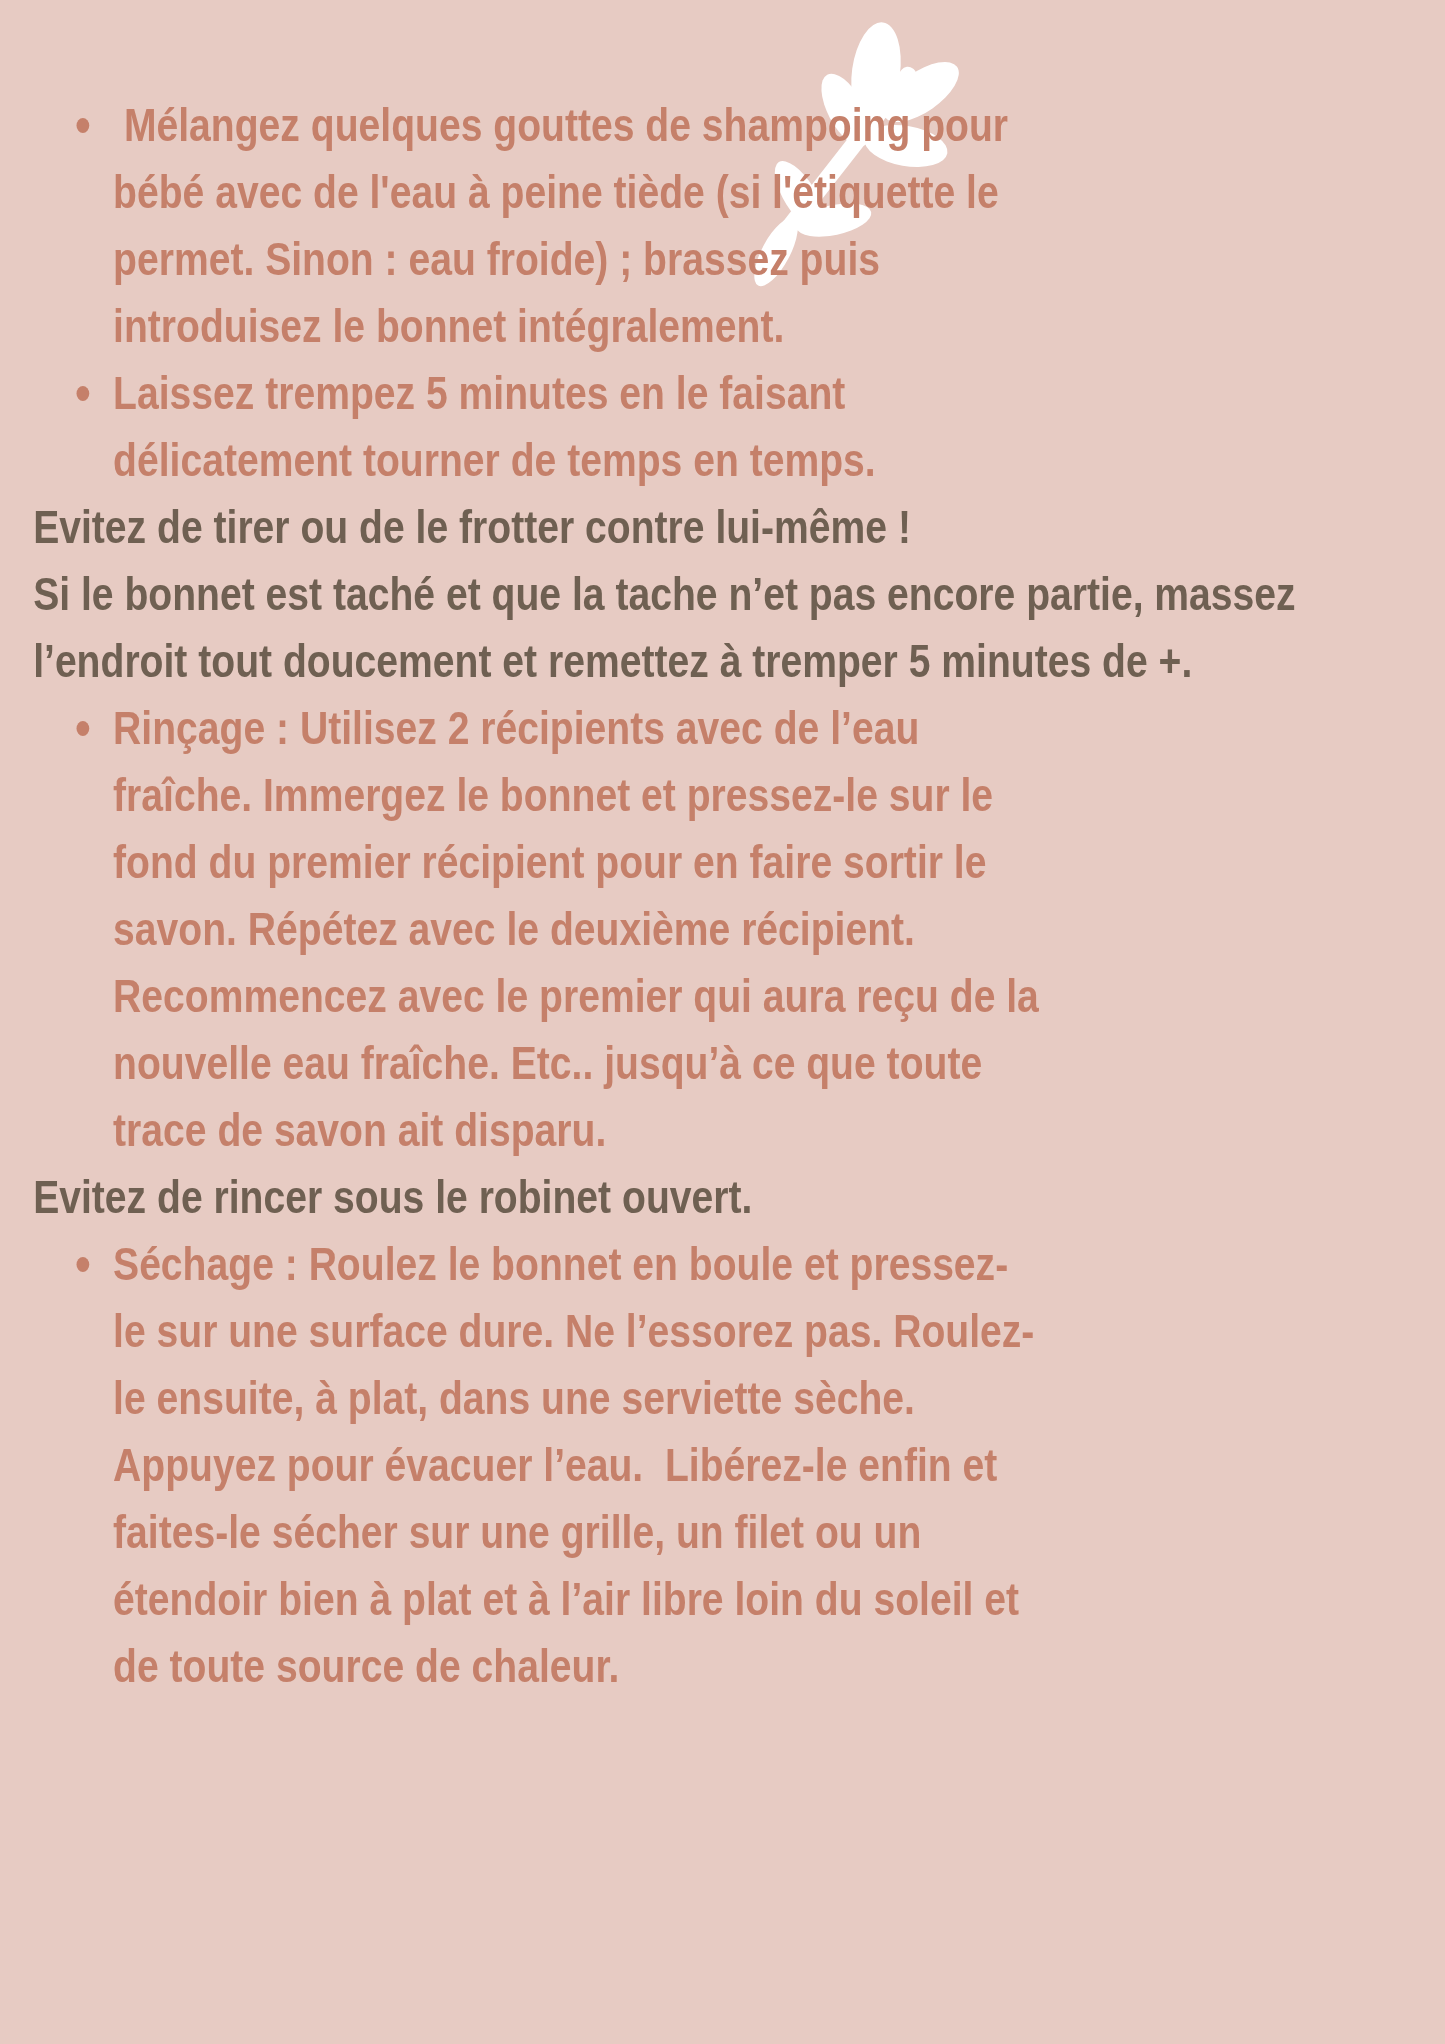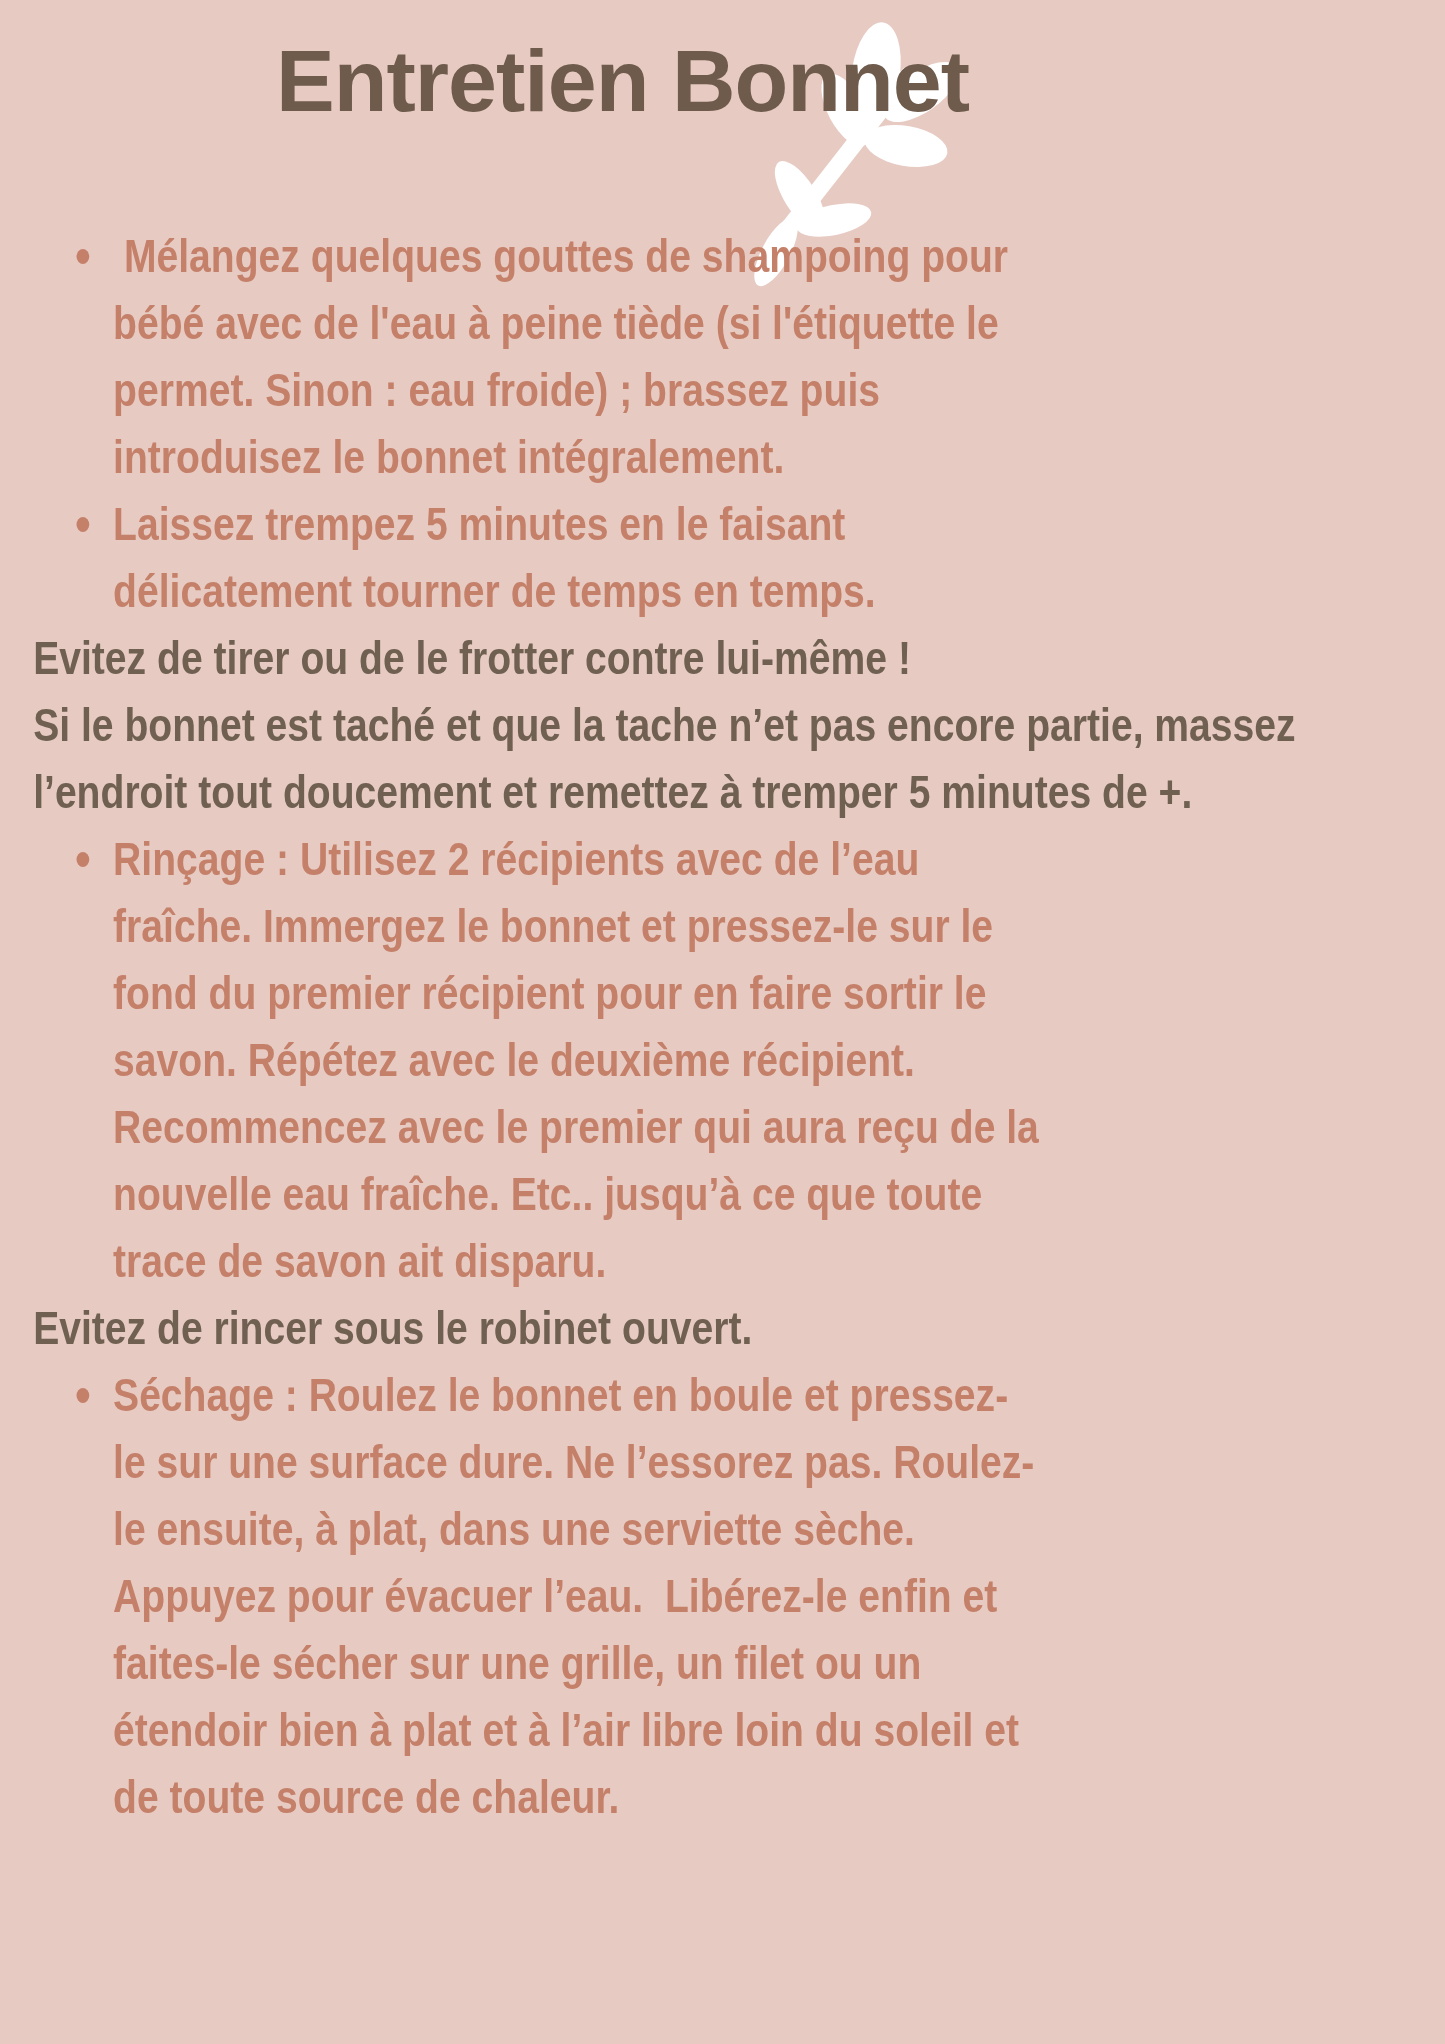--- a/index.html
+++ b/index.html
@@ -92,21 +92,20 @@
         <ellipse cx="203" cy="78" rx="20" ry="44" transform="rotate(55 203 78)"></ellipse>
         <ellipse cx="188" cy="132" rx="20" ry="42" transform="rotate(100 188 132)"></ellipse>
         <ellipse cx="128" cy="96" rx="18" ry="40" transform="rotate(-28 128 96)"></ellipse>
         <ellipse cx="82" cy="182" rx="16" ry="40" transform="rotate(-32 82 182)"></ellipse>
         <ellipse cx="116" cy="206" rx="15" ry="38" transform="rotate(78 116 206)"></ellipse>
         <ellipse cx="58" cy="238" rx="14" ry="38" transform="rotate(28 58 238)"></ellipse>
       </g>
     </svg>
   </div>
 
-  <h1 class="page-title">Entretien Bonnet</h1>
 
   <div class="page-body">
 
     <div class="bullet-list">
       <div class="bullet-item"> Mélangez quelques gouttes de shampoing pour bébé avec de l'eau à peine tiède (si l'étiquette le permet. Sinon : eau froide) ; brassez puis introduisez le bonnet intégralement.</div>
       <div class="bullet-item">Laissez trempez 5 minutes en le faisant délicatement tourner de temps en temps.</div>
     </div>
 
     <p class="dark-par">Evitez de tirer ou de le frotter contre lui-même !</p>
     <p class="dark-par">Si le bonnet est taché et que la tache n’et pas encore partie, massez l’endroit tout doucement et remettez à tremper 5 minutes de +.</p>

